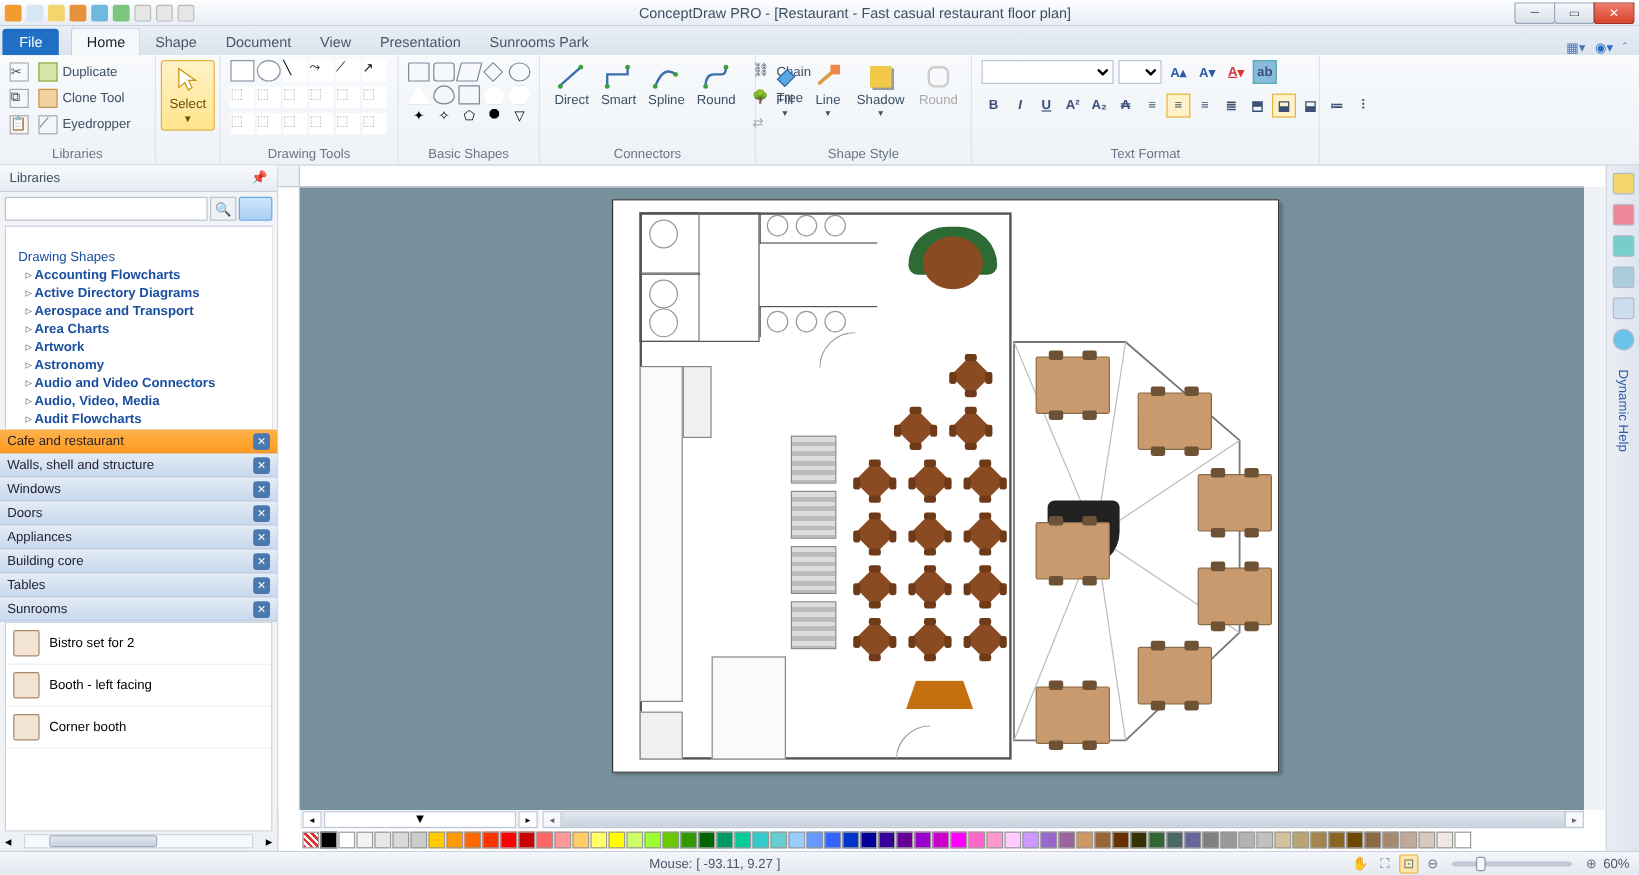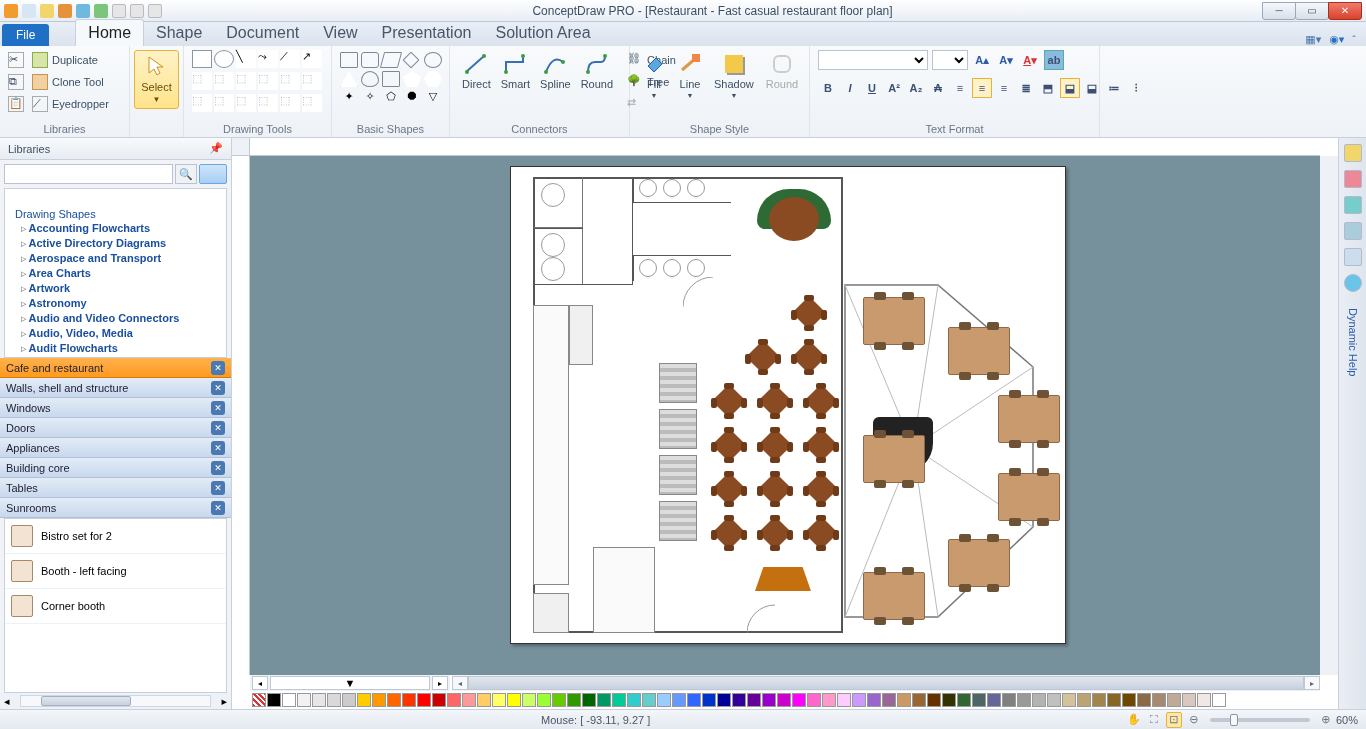--- a/index.html
+++ b/index.html
@@ -5,22 +5,22 @@
 *{box-sizing:border-box;margin:0;padding:0;font-family:"Segoe UI",Tahoma,sans-serif;font-size:11px}
 body{background:#fff;width:1366px;height:729px;overflow:hidden;display:flex;flex-direction:column}
 .titlebar{height:22px;background:linear-gradient(#fdfeff,#e8edf5);display:flex;align-items:center;padding:0 4px;border-bottom:1px solid #c0c8d4}
 .titlebar .qat{display:flex;gap:4px;align-items:center}
 .titlebar .qat-icon{width:14px;height:14px;border-radius:2px}
 .titlebar .title{flex:1;text-align:center;color:#3b4f63;font-size:12px}
 .winbtns{display:flex;gap:0}
 .winbtn{width:34px;height:18px;background:linear-gradient(#f5f7fb,#d9e0ea);border:1px solid #9aa8ba;border-radius:0 0 3px 3px;display:flex;align-items:center;justify-content:center;color:#3b4f63;font-size:10px;margin-left:-1px}
 .winbtn.close{background:linear-gradient(#f07b6e,#d9432b);color:#fff;border-color:#a03020}
 .tabs{height:24px;background:linear-gradient(#e9eff7,#dbe3ed);display:flex;align-items:flex-end;padding:0 2px}
-.filebtn{background:#1f6fc4;color:#fff;padding:4px 14px;border-radius:3px 3px 0 0;margin-right:26px;font-size:12px}
-.tab{padding:4px 12px;color:#4a5666;font-size:16px}
+.filebtn{background:#1f6fc4;color:#fff;padding:4px 14px;border-radius:3px 3px 0 0;margin-right:10px;font-size:12px}
+.tab{padding:4px 12px;color:#4a5666;font-size:12px}
 .tab.active{background:#f6f9fc;border:1px solid #c7d0dc;border-bottom:none;border-radius:3px 3px 0 0;color:#222}
 .tabs .tr{margin-left:auto;display:flex;gap:8px;align-items:center;padding:0 8px;color:#4a78b0}
 .ribbon{height:92px;background:linear-gradient(#f8fafc,#eef2f7);border-bottom:1px solid #c7d0dc;display:flex}
 .group{border-right:1px solid #dfe4ec;padding:4px 8px 2px;display:flex;flex-direction:column;position:relative}
 .group-label{position:absolute;bottom:2px;left:0;right:0;text-align:center;color:#6a7688;font-size:11px}
 .group-body{flex:1;display:flex;align-items:flex-start;gap:4px}
 .rb-btn{display:flex;flex-direction:column;align-items:center;padding:2px 4px;font-size:11px;color:#3b4f63;gap:2px}
 .rb-btn .ic{width:24px;height:24px}
 .rb-list{display:flex;flex-direction:column;gap:2px}
 .rb-list .it{display:flex;align-items:center;gap:4px;color:#3b4f63;height:20px}
@@ -131,21 +131,21 @@
   </div>
 </div>
 
 <div class="tabs">
   <div class="filebtn">File</div>
   <div class="tab active">Home</div>
   <div class="tab">Shape</div>
   <div class="tab">Document</div>
   <div class="tab">View</div>
   <div class="tab">Presentation</div>
-  <div class="tab">Solution Area</div>
+  <div class="tab">Sunrooms Park</div>
   <div class="tr">
     <span>▦▾</span>
     <span style="color:#2a6fc4">◉▾</span>
     <span>ˆ</span>
   </div>
 </div>
 
 <div class="ribbon">
 
   <div class="group" style="width:130px">

